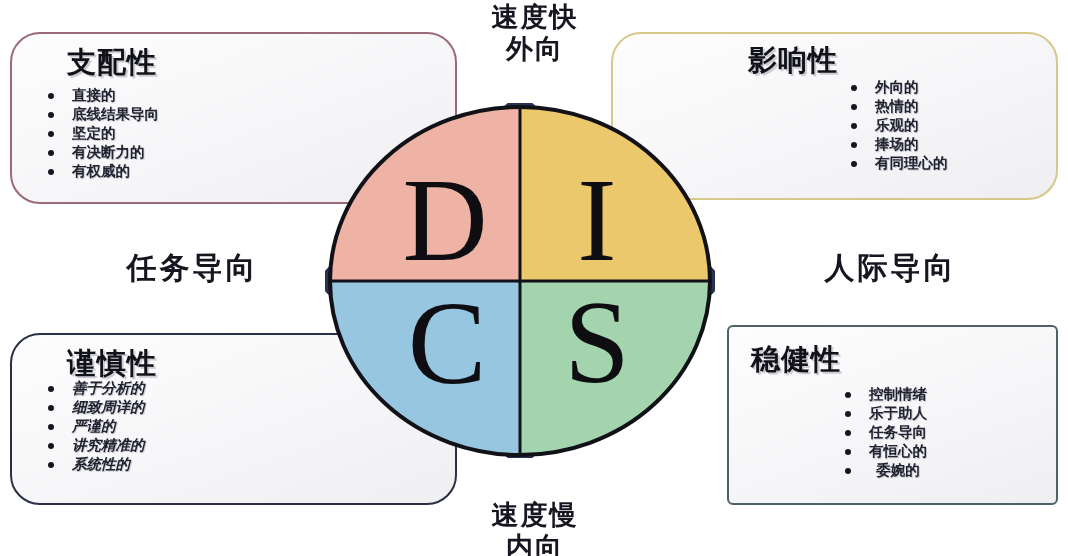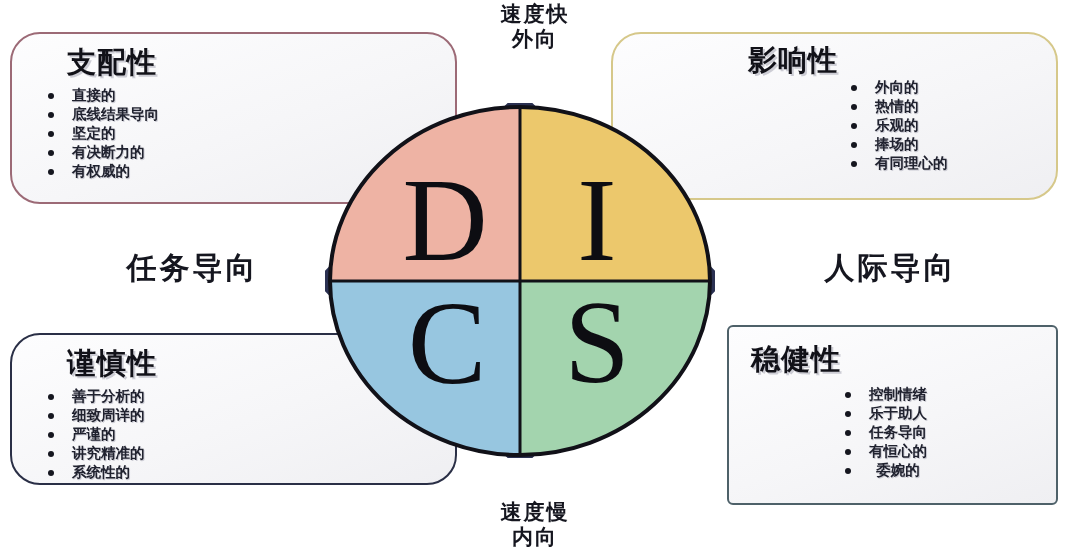--- a/index.html
+++ b/index.html
@@ -23,21 +23,21 @@
     position: absolute;
     box-sizing: border-box;
     border-radius: 26px;
     background: linear-gradient(160deg, #fdfdfe 0%, #f6f6f8 55%, #efeff2 100%);
     border: 2px solid #888;
   }
   .qbox.d-box  { left: 10px;  top: 32px;  width: 447px; height: 172px;
                  border-color: #9c6a76; border-radius: 30px; }
   .qbox.i-box  { left: 611px; top: 32px;  width: 447px; height: 168px;
                  border-color: #d6c88a; border-radius: 30px; }
-  .qbox.c-box  { left: 10px;  top: 333px; width: 447px; height: 152px;
+  .qbox.c-box  { left: 10px;  top: 333px; width: 447px; height: 172px;
                  border-color: #2a2f46; border-radius: 30px; }
   .qbox.s-box  { left: 727px; top: 325px; width: 331px; height: 180px;
                  border-color: #4e6169; border-radius: 6px; }
 
   .qtitle {
     font-weight: bold;
     font-size: 29px;
     color: #111118;
     letter-spacing: 1px;
     line-height: 1;
@@ -72,21 +72,21 @@
   }
 
   
   .d-box .qtitle  { position:absolute; left: 55px;  top: 14px; }
   .d-box .traits  { position:absolute; left: 30px;  top: 52px; }
 
   .i-box .qtitle  { position:absolute; left: 135px; top: 12px; }
   .i-box .traits  { position:absolute; left: 232px; top: 44px; }
 
   .c-box .qtitle  { position:absolute; left: 55px;  top: 14px; }
-  .c-box .traits  { position:absolute; left: 30px;  top: 52px; }
+  .c-box .traits  { position:absolute; left: 30px;  top: 44px; font-style: italic; }
 
   .s-box .qtitle  { position:absolute; left: 22px;  top: 18px; }
   .s-box .traits  { position:absolute; left: 110px; top: 58px; text-align: center; }
 
   
   #wheel {
     position: absolute;
     left: 325px;
     top: 103px;
     width: 390px;
@@ -96,21 +96,21 @@
 
   
   .axis-label {
     position: absolute;
     font-weight: bold;
     color: #15161f;
     white-space: nowrap;
     text-align: center;
   }
   .axis-label .line { display: block; line-height: 1.18; }
-  .axis-vert  { font-size: 21px; letter-spacing: 2px; }
+  .axis-vert  { font-size: 27px; letter-spacing: 2px; }
   .axis-horiz { font-size: 30px; letter-spacing: 3px; }
 
   #label-top    { left: 460px; top: 2px;   width: 150px; }
   #label-bottom { left: 460px; top: 500px; width: 150px; }
   #label-left   { left: 110px; top: 250px; width: 165px; }
   #label-right  { left: 808px; top: 250px; width: 165px; }
 </style>
 </head>
 <body>
 

